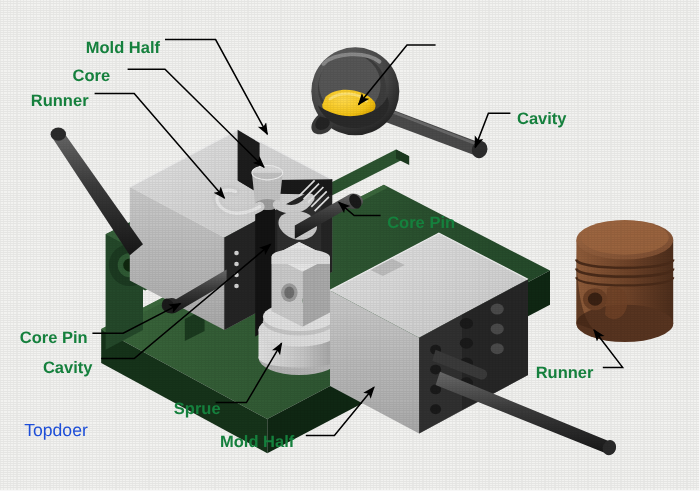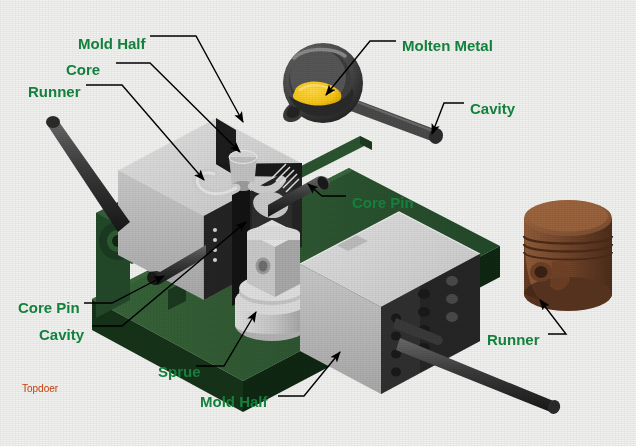--- a/index.html
+++ b/index.html
@@ -16,23 +16,23 @@
     font-family:"Liberation Sans", sans-serif;
     font-size:15px;
     font-weight:bold;
     color:#15803d;
     white-space:nowrap;
     line-height:1;
   }
   .wm{
     position:absolute;
     font-family:"Liberation Sans", sans-serif;
-    font-size:10px;
+    font-size:16px;
     font-weight:normal;
-    color:#c2410c;
+    color:#1d4ed8;
     white-space:nowrap;
   }
   .noise{
     position:absolute;left:0;top:0;width:636px;height:446px;
     pointer-events:none;
     opacity:.055;
     background-image:
       repeating-linear-gradient(0deg, rgba(0,0,0,.9) 0 1px, rgba(255,255,255,0) 1px 2px),
       repeating-linear-gradient(90deg, rgba(0,0,0,.7) 0 1px, rgba(255,255,255,0) 1px 3px);
   }
@@ -320,21 +320,20 @@
 
       <path d="M548,334 L566,334 L540,300" marker-end="url(#arrow)"></path>
     </g>
   </svg>
 
   <div class="noise"></div>
 
   <div class="lbl" style="left:78px;  top:36px;">Mold Half</div>
   <div class="lbl" style="left:66px;  top:62px;">Core</div>
   <div class="lbl" style="left:28px;  top:84px;text-align:center;">Runner</div>
-  <div class="lbl" style="left:402px; top:38px;">Molten Metal</div>
   <div class="lbl" style="left:470px; top:101px;">Cavity</div>
   <div class="lbl" style="left:352px; top:195px;">Core Pin</div>
   <div class="lbl" style="left:18px;  top:300px;">Core Pin</div>
   <div class="lbl" style="left:39px;  top:327px;">Cavity</div>
   <div class="lbl" style="left:158px; top:364px;">Sprue</div>
   <div class="lbl" style="left:200px; top:394px;">Mold Half</div>
   <div class="lbl" style="left:487px; top:332px;">Runner</div>
 
   <div class="wm" style="left:22px; top:383px;">Topdoer</div>
 

